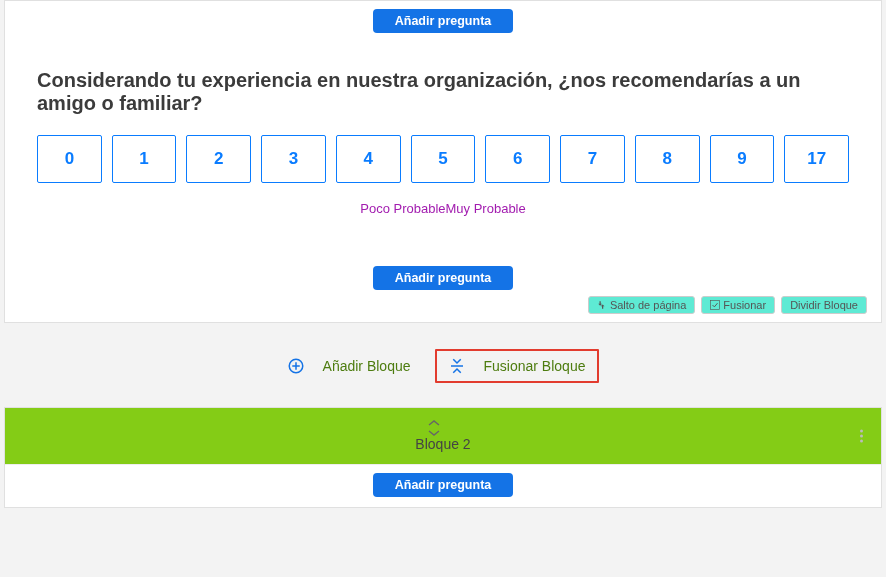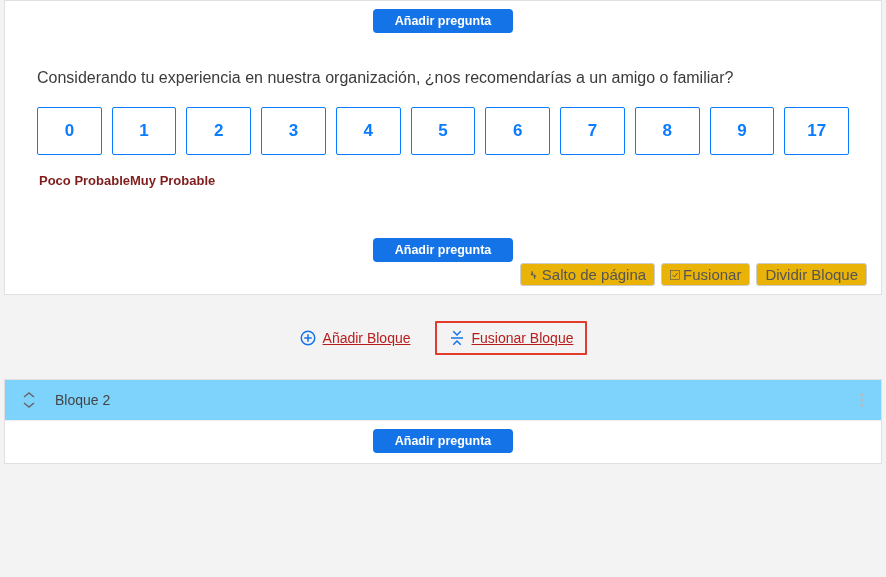--- a/index.html
+++ b/index.html
@@ -31,22 +31,22 @@
     font-weight: 600;
     padding: 5px 22px;
     border-radius: 4px;
     border: none;
     cursor: pointer;
   }
   .question-area {
     padding: 26px 32px 10px 32px;
   }
   .question-text {
-    font-size: 16px;
-    font-weight: 400;
+    font-size: 20px;
+    font-weight: 700;
     color: #3b3b3b;
     margin-bottom: 20px;
   }
   .nps-row {
     display: flex;
     gap: 10px;
     justify-content: space-between;
     margin-bottom: 18px;
   }
   .nps-cell {
@@ -58,77 +58,77 @@
     align-items: center;
     justify-content: center;
     color: #0a7cff;
     font-size: 17px;
     font-weight: 600;
     cursor: pointer;
     background: #fff;
   }
   .nps-labels {
     display: flex;
-    justify-content: flex-start;
+    justify-content: center;
     font-size: 13px;
-    color: #7f1d1d;
+    color: #a21caf;
     margin-top: 6px;
     padding: 0 2px;
-    font-weight: bold;
   }
   .block-footer-tools {
     position: absolute;
     right: 14px;
     bottom: 8px;
     display: flex;
     gap: 6px;
   }
   .tool-chip {
     border: 1px solid #ccc;
-    background: #eab308;
-    font-size: 15px;
+    background: #5eead4;
+    font-size: 11px;
     color: #555;
     padding: 2px 8px;
     border-radius: 3px;
     cursor: pointer;
     display: inline-flex;
     align-items: center;
     gap: 3px;
   }
   .tool-chip svg { width: 10px; height: 10px; }
   .between-blocks {
     text-align: center;
     padding: 22px 0 24px 0;
     display: flex;
     justify-content: center;
     align-items: center;
     gap: 24px;
   }
   .link-btn {
     display: inline-flex;
     align-items: center;
-    gap: 6px;
-    color: #b91c1c;
+    gap: 18px;
+    color: #4d7c0f;
     font-size: 14px;
     font-weight: 500;
     cursor: pointer;
-    text-decoration: underline;
   }
   .link-btn svg { width: 18px; height: 18px; }
   .highlight-red {
     border: 2.5px solid #e23b2e;
     padding: 6px 12px 6px 11px;
     border-radius: 1px;
   }
   .block-header {
     display: flex;
+    align-items: center;
     padding: 12px 16px;
     border-bottom: 1px solid #eee;
-    background: #7dd3fc;
+    background: #84cc16;
     position: relative;
+    flex-direction: column;
   }
   .collapse-icon {
     width: 16px; height: 16px;
     color: #666;
     margin-right: 18px;
     cursor: pointer;
   }
   .block-title {
     font-size: 14px;
     color: #444;

